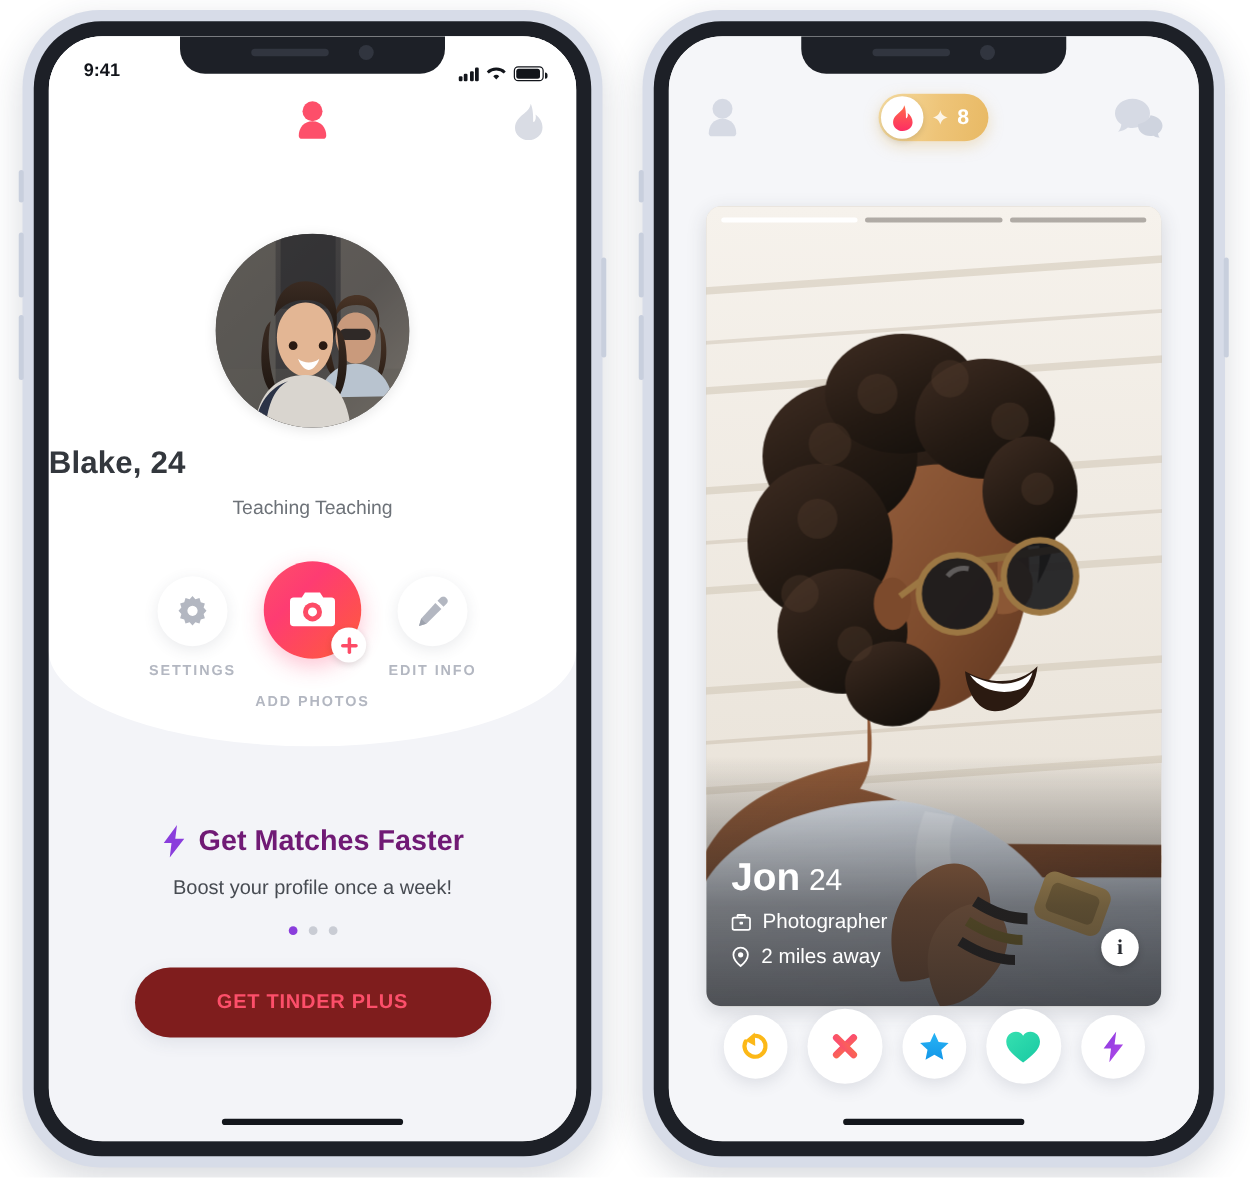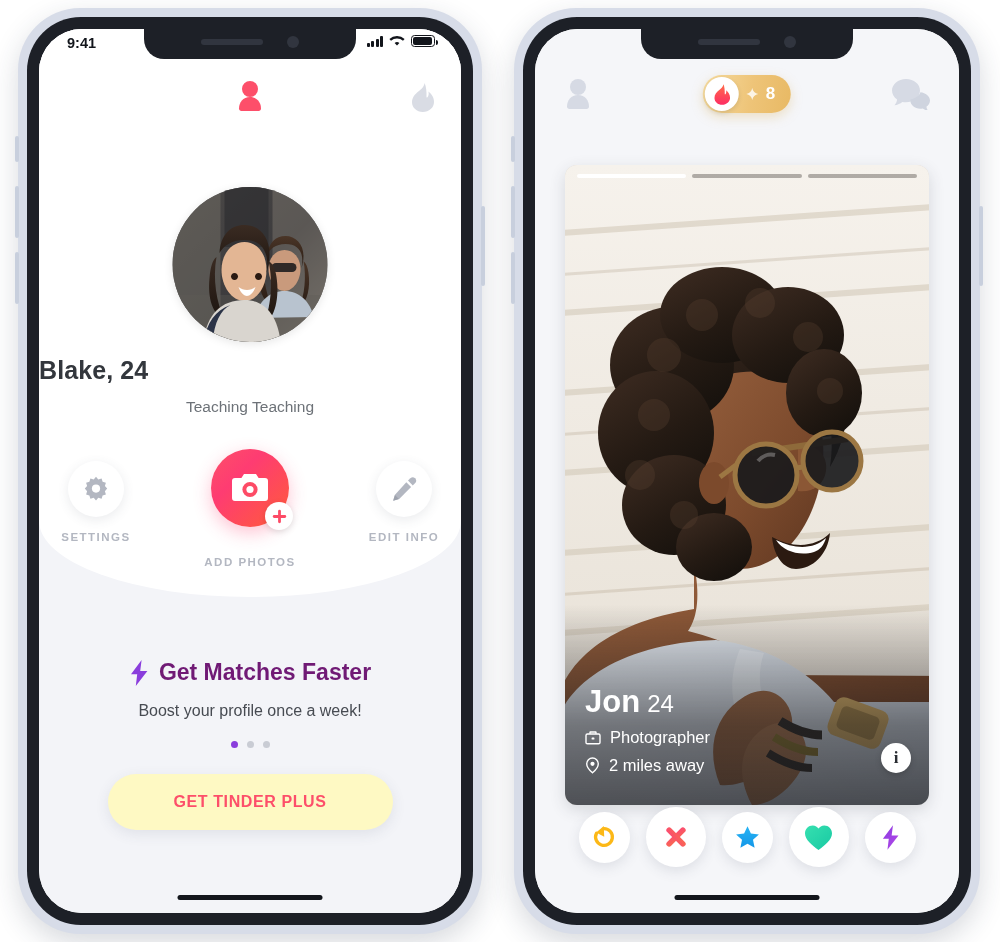--- a/index.html
+++ b/index.html
@@ -62,21 +62,21 @@
 
   
   .home-ind {
     position: absolute; bottom: 13px; left: 50%; transform: translateX(-50%);
     width: 145px; height: 5px; border-radius: 3px; background: #13161c; z-index: 30;
   }
 
   
   .statusbar {
     position: absolute; top: 0; left: 0; right: 0; height: 36px;
-    display: flex; align-items: flex-start; justify-content: space-between;
+    display: flex; align-items: flex-end; justify-content: space-between;
     padding: 6px 26px 0 28px; z-index: 45;
     font-size: 14.5px; font-weight: bold; color: #12151b;
   }
   .status-right { display: flex; align-items: flex-end; gap: 6px; }
   .bars { display: flex; align-items: flex-end; gap: 1.5px; height: 11px; }
   .bars i { width: 3px; background: #12151b; border-radius: 1px; display:block; }
   .bars i:nth-child(1){height:4px} .bars i:nth-child(2){height:6px}
   .bars i:nth-child(3){height:8.5px} .bars i:nth-child(4){height:11px}
   .batt { width: 24px; height: 12px; border: 1.6px solid #12151b; border-radius: 3.5px; position: relative; }
   .batt::after { content:""; position:absolute; right:-4px; top:3.5px; width:2px; height:5px; background:#12151b; border-radius:0 2px 2px 0;}
@@ -111,21 +111,21 @@
     position: absolute; top: 327px; left: 0; right: 0; 
     font-size: 25px; font-weight: bold; color: #33373d; letter-spacing: .1px;
   }
   .l-job {
     position: absolute; top: 369px; left: 0; right: 0; text-align: center;
     font-size: 15.5px; color: #6d7278;
   }
 
   .l-actions {
     position: absolute; top: 432px; left: 0; right: 0;
-    display: flex; justify-content: center; align-items: flex-start; gap: 58px;
+    display: flex; justify-content: center; align-items: flex-start; 
   }
   .act { width: 96px; text-align: center; position: relative; }
   .act-circle {
     width: 56px; height: 56px; border-radius: 50%; margin: 0 auto;
     background: #ffffff; box-shadow: 0 3px 12px rgba(60,70,95,.11);
     display: flex; align-items: center; justify-content: center;
   }
   .act-label {
     margin-top: 14px; font-size: 11.5px; letter-spacing: 1.5px;
     color: #b3b7c1; font-weight: bold;
@@ -150,21 +150,21 @@
   .promo-title {
     display: flex; align-items: center; justify-content: center; gap: 10px;
     font-size: 23px; font-weight: bold; color: #701a75;
   }
   .promo-sub { margin-top: 16px; font-size: 16px; color: #474b52; }
   .dots { margin-top: 21px; display: flex; justify-content: center; gap: 9px; }
   .dots span { width: 7px; height: 7px; border-radius: 50%; background: #c9ccd4; display: block; }
   .dots span.on { background: #8a3ddc; }
   .cta {
     margin: 26px auto 0; width: 285px; height: 56px; border-radius: 30px;
-    background: #fef9c3; box-shadow: 0 4px 14px rgba(60,70,95,.10);
+    background: #7f1d1d; box-shadow: 0 4px 14px rgba(60,70,95,.10);
     display: flex; align-items: center; justify-content: center;
     font-size: 16px; font-weight: bold; letter-spacing: .6px; color: #fd4f6a;
     cursor: pointer; border: none;
   }
 
   
   .r-body { position: absolute; inset: 0; background: #f5f6f9; }
   .r-topbar {
     position: absolute; top: 30px; left: 0; right: 0; height: 70px;
     display: flex; align-items: center; justify-content: space-between;

